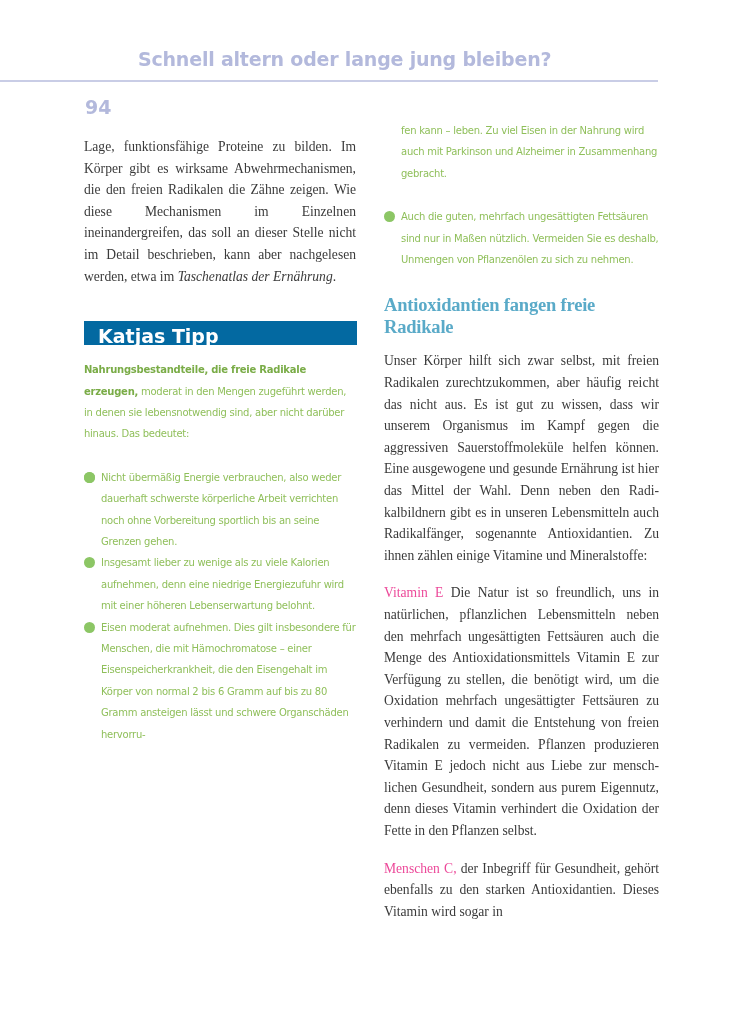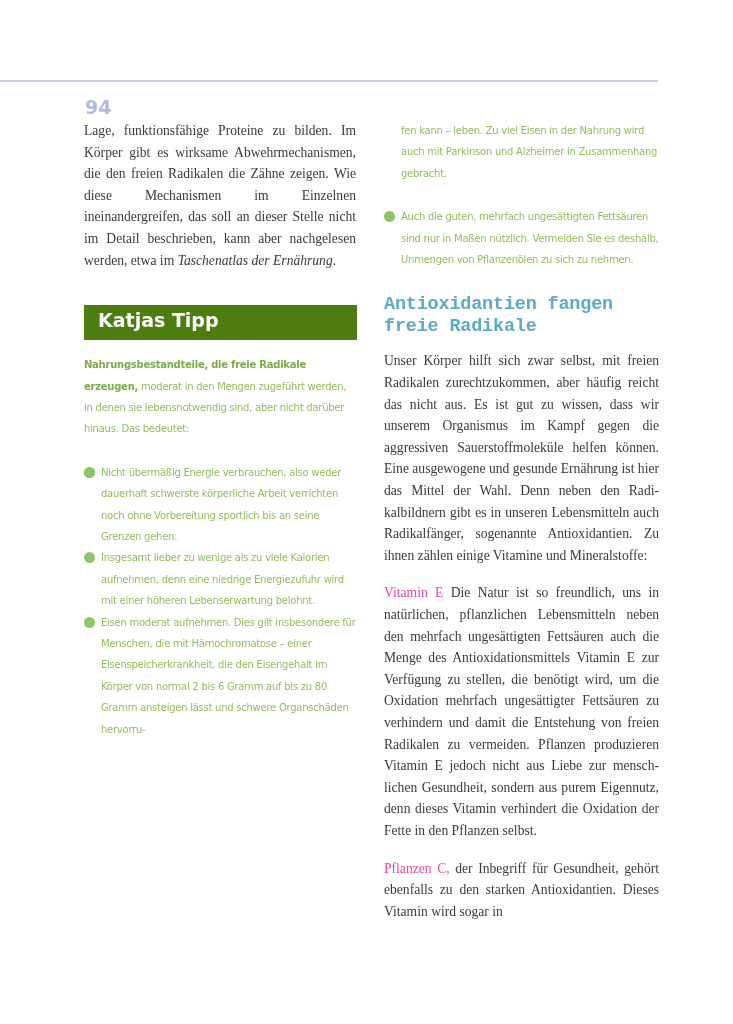--- a/index.html
+++ b/index.html
@@ -2,50 +2,51 @@
 <html><head>
 <meta charset="utf-8">
 <style>
   html, body { margin: 0; padding: 0; background: #ffffff; }
   body { width: 733px; height: 1024px; position: relative; overflow: hidden; }
 
   .header { position: absolute; left: 0; top: 40px; width: 658px; height: 40px; border-bottom: 2px solid #c9cde6; }
   .page-num { position: absolute; left: 85px; top: 8px; font-family: "DejaVu Sans", sans-serif; font-weight: bold; font-size: 19px; color: #b3b9dc; margin-top: 48px; }
   .running-title { position: absolute; left: 138px; top: 8px; font-family: "DejaVu Sans", sans-serif; font-weight: bold; font-size: 19px; color: #b3b9dc; letter-spacing: -0.2px; }
 
-  .col-left { position: absolute; left: 84px; top: 120px; width: 272px; }
+  .col-left { position: absolute; left: 84px; top: 136px; width: 272px; }
   .col-right { position: absolute; left: 384px; top: 120px; width: 275px; }
 
   .serif-text { font-family: "Liberation Serif", serif; font-size: 13.6px; line-height: 21.6px; color: #3a3a3a; text-align: justify; hyphens: manual; margin: 0; }
   .serif-text em { font-style: italic; }
 
-  .tipp-box { margin-top: 34px; background: #4d7c0f; height: 35px; width: 273px; position: relative; }
+  .tipp-box { margin-top: 34px; background: #0369a1; height: 24px; width: 273px; position: relative; }
   .tipp-title { position: absolute; left: 14px; top: 4px; font-family: "DejaVu Sans", sans-serif; font-weight: bold; font-size: 19px; color: #ffffff; }
 
   .green-text { font-family: "DejaVu Sans", sans-serif; font-size: 10px; line-height: 21.4px; color: #8fbf5a; margin: 0; letter-spacing: -0.25px; }
   .green-text strong { color: #7aac47; font-weight: bold; }
   .tipp-intro { margin-top: 14px; }
 
   ul.bullets { list-style: none; padding: 0; margin: 22px 0 0 0; }
   ul.bullets li { position: relative; padding-left: 17px; }
   ul.bullets li .dot { position: absolute; left: 0; top: 5px; width: 11px; height: 11px; border-radius: 50%; background: #8cc665; }
 
   .right-bullets { margin: 0; }
   .cont { padding-left: 17px; }
 
-  .section-heading { margin: 24px 0 12px 0; font-family: Liberation Mono, monospace; font-weight: bold; font-size: 18.5px; line-height: 22px; color: #5aaac8; letter-spacing: -0.2px; }
+  .section-heading { margin: 24px 0 12px 0; font-family: Liberation Serif, serif; font-weight: bold; font-size: 18.5px; line-height: 22px; color: #5aaac8; letter-spacing: -0.2px; }
 
   .vitamin-para { margin-top: 16px; }
   .vitamin-label { color: #ec4899; }
 </style>
 </head>
 <body>
 
 <div class="header">
   <span class="page-num">94</span>
+  <span class="running-title">Schnell altern oder lange jung bleiben?</span>
 </div>
 
 <div class="col-left">
   <p class="serif-text"><span>Lage, funktionsfähige Proteine zu bil­den. Im Körper gibt es wirksame Abwehr­mechanismen, die den freien Radikalen die Zähne zeigen. Wie diese Mechanis­men im Einzelnen ineinandergreifen, das soll an dieser Stelle nicht im Detail be­schrieben, kann aber nachgelesen werden, etwa im </span><em>Taschenatlas der Ernährung</em><span>.</span></p>
 
   <div class="tipp-box">
     <span class="tipp-title">Katjas Tipp</span>
   </div>
 
   <p class="green-text tipp-intro"><strong>Nahrungsbestandteile, die freie Radikale erzeugen,</strong><span> moderat in den Mengen zugeführt werden, in denen sie lebensnotwendig sind, aber nicht darüber hinaus. Das bedeutet:</span></p>
@@ -63,14 +64,14 @@
   <ul class="bullets right-bullets">
     <li class="green-text"><span class="dot"></span><span>Auch die guten, mehrfach unge­sättigten Fettsäuren sind nur in Maßen nützlich. Vermeiden Sie es deshalb, Unmengen von Pflanzen­ölen zu sich zu nehmen.</span></li>
   </ul>
 
   <h2 class="section-heading">Antioxidantien fangen freie Radikale</h2>
 
   <p class="serif-text">Unser Körper hilft sich zwar selbst, mit freien Radikalen zurechtzukommen, aber häufig reicht das nicht aus. Es ist gut zu wissen, dass wir unserem Organismus im Kampf gegen die aggressiven Sauerstoff­moleküle helfen können. Eine ausgewo­gene und gesunde Ernährung ist hier das Mittel der Wahl. Denn neben den Radi­kalbildnern gibt es in unseren Lebens­mitteln auch Radikalfänger, sogenannte Antioxidantien. Zu ihnen zählen einige Vitamine und Mineralstoffe:</p>
 
   <p class="serif-text vitamin-para"><span class="vitamin-label">Vitamin E</span><span> Die Natur ist so freundlich, uns in natürlichen, pflanzlichen Lebensmitteln neben den mehrfach ungesättigten Fettsäu­ren auch die Menge des Antioxidationsmit­tels Vitamin E zur Verfügung zu stellen, die benötigt wird, um die Oxidation mehrfach ungesättigter Fettsäuren zu verhindern und damit die Entstehung von freien Radikalen zu vermeiden. Pflanzen produzieren Vita­min E jedoch nicht aus Liebe zur mensch­lichen Gesundheit, sondern aus purem Ei­gennutz, denn dieses Vitamin verhindert die Oxidation der Fette in den Pflanzen selbst.</span></p>
 
-  <p class="serif-text vitamin-para"><span class="vitamin-label">Pflanzen C,</span><span> der Inbegriff für Gesundheit, gehört ebenfalls zu den starken Anti­oxidantien. Dieses Vitamin wird sogar in</span></p>
+  <p class="serif-text vitamin-para"><span class="vitamin-label">Menschen C,</span><span> der Inbegriff für Gesundheit, gehört ebenfalls zu den starken Anti­oxidantien. Dieses Vitamin wird sogar in</span></p>
 </div>
 
 </body></html>

